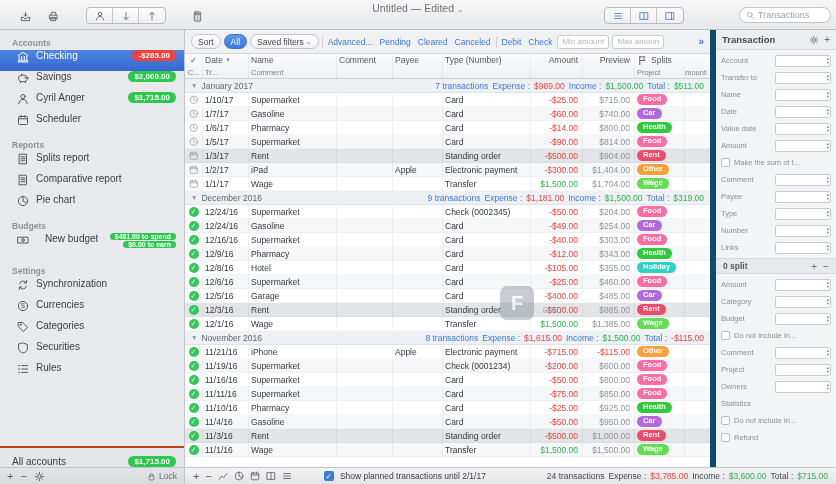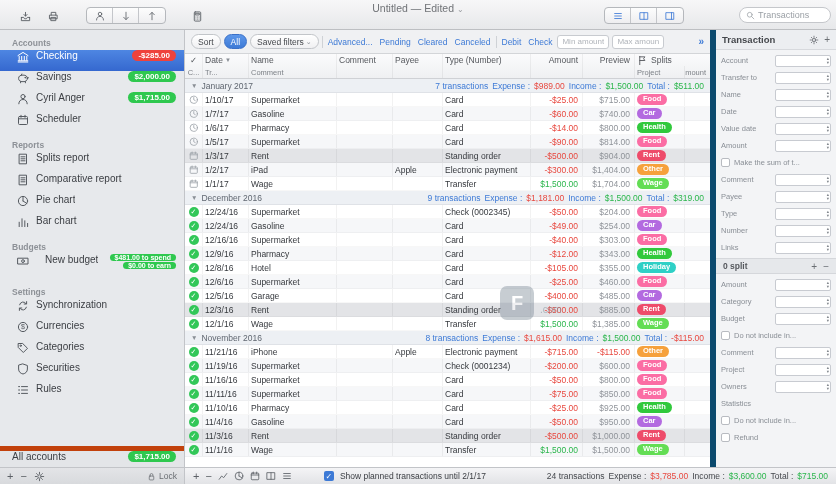--- a/index.html
+++ b/index.html
@@ -42,22 +42,22 @@
   .sb-item.selected { background:linear-gradient(#4e86e2,#3568cf); color:#fff; }
   .sb-icon { width:14px; height:13px; margin-right:6px; color:#565b61; display:inline-flex;
     align-items:center; justify-content:center; flex:0 0 14px; }
   .sb-icon svg { width:12px; height:12px; }
   .sb-item.selected .sb-icon { color:#fff; }
   .sb-label { white-space:nowrap; overflow:hidden; text-overflow:ellipsis; }
   .sb-badge { margin-left:auto; padding:1px 6px; border-radius:8px; color:#fff;
     font-size:8px; font-weight:bold; white-space:nowrap; }
   .sb-badge-stack { margin-left:auto; display:flex; flex-direction:column; gap:1px; align-items:flex-end; }
   .sb-badge-stack .sb-badge { margin-left:0; padding:0 5px; font-size:7px; border-radius:6px; }
-  .sb-bottom { margin-top:auto; border-top:5px solid #c2410c; height:21px; display:flex;
-    align-items:flex-start; padding:0 8px 0 12px; font-size:10px; color:#3b3e43; background:#e3e5e8; }
+  .sb-bottom { margin-top:auto; border-top:2px solid #c2410c; height:21px; display:flex;
+    align-items:flex-end; padding:0 8px 0 12px; font-size:10px; color:#3b3e43; background:#e3e5e8; }
   .sb-footer { height:17px; border-top:1px solid #c2c4c8; background:linear-gradient(#e3e4e7,#d8dadd);
     display:flex; align-items:center; padding:0 7px; gap:7px; color:#5c6066; font-size:11px; }
   .sbf-btn { cursor:default; line-height:10px; }
   .sbf-lock { display:flex; align-items:center; gap:3px; font-size:8.5px; color:#6a6e73; }
   .sbf-lock svg { width:9px; height:9px; }
 
   
   .main { position:absolute; left:185px; top:30px; right:126px; bottom:17px;
     display:flex; flex-direction:column; background:#fff; }
   .filterbar { height:24px; background:#f0f1f3; border-bottom:1px solid #d3d5d8;
@@ -292,28 +292,20 @@
         </div>
         <div class="sb-item">
           <span class="sb-icon" data-icon="pie">
             <svg viewBox="0 0 12 12" fill="none" stroke="currentColor" stroke-width="1" stroke-linecap="round" stroke-linejoin="round">
               <circle cx="6" cy="6" r="4.6"></circle>
               <path d="M6 6V1.4M6 6l3.8 2.4"></path>
             </svg>
           </span>
           <span class="sb-label">Pie chart</span>
         </div>
-        <div class="sb-item">
-          <span class="sb-icon" data-icon="bar">
-            <svg viewBox="0 0 12 12" fill="none" stroke="currentColor" stroke-width="1" stroke-linecap="round" stroke-linejoin="round">
-              <path d="M2.2 10.6V6.2M5 10.6V2.8M7.8 10.6V4.8M10.6 10.6V7.4"></path>
-            </svg>
-          </span>
-          <span class="sb-label">Bar chart</span>
-        </div>
         <div class="sb-section-title">Budgets</div>
         <div class="sb-item tall">
           <span class="sb-icon" data-icon="budget">
             <svg viewBox="0 0 12 12" fill="none" stroke="currentColor" stroke-width="1" stroke-linecap="round" stroke-linejoin="round">
               <rect x="1" y="3.2" width="10" height="5.8"></rect>
               <circle cx="6" cy="6.1" r="1.4"></circle>
             </svg>
           </span>
           <span class="sb-label">New budget</span>
           <span class="sb-badge-stack">

